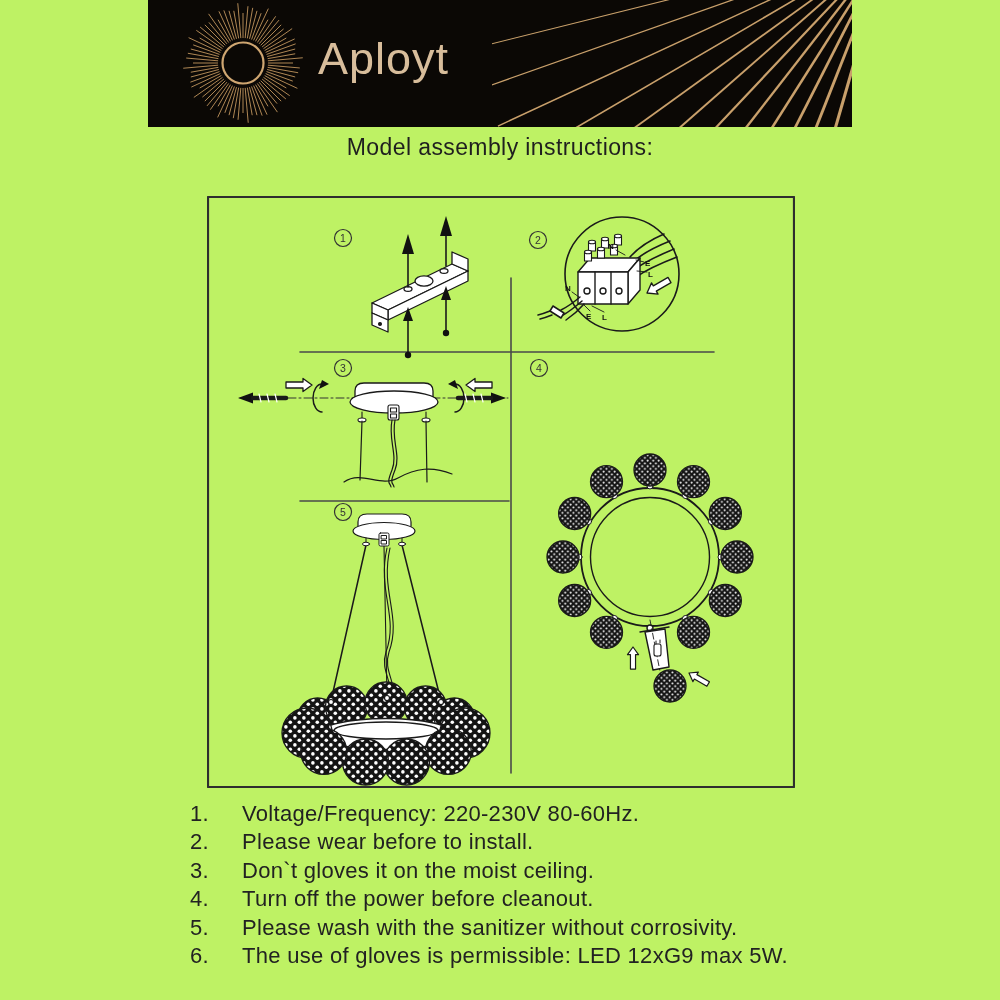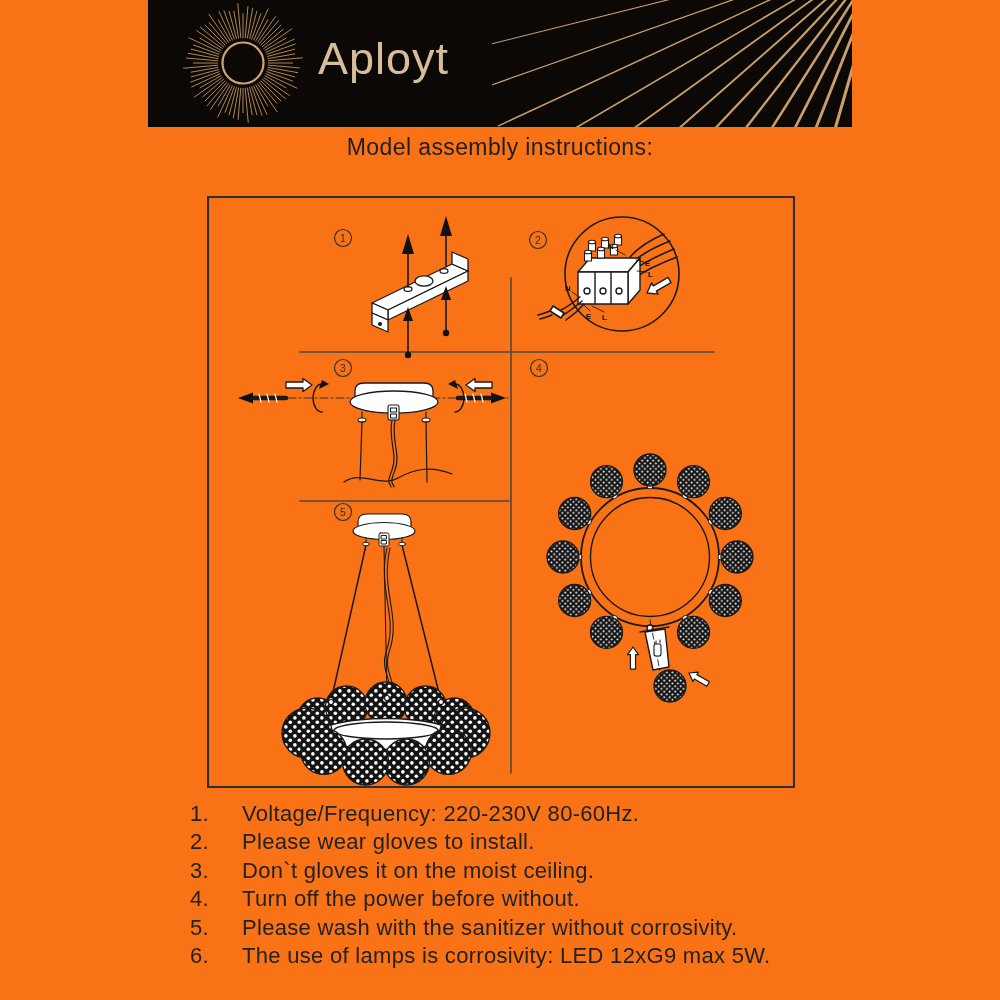--- a/index.html
+++ b/index.html
@@ -1,16 +1,16 @@
 <!DOCTYPE html>
 <html><head>
 <meta charset="utf-8">
 <style>
   html,body{margin:0;padding:0;background:#ffffff;}
-  .page{position:relative;width:1000px;height:1000px;background:#f97316;overflow:hidden;
+  .page{position:relative;width:1000px;height:1000px;background:#bef264;overflow:hidden;
         font-family:"Liberation Sans",sans-serif;color:#1d1d1d;}
   
   .banner{position:absolute;left:148px;top:0;width:704px;height:127px;background:#0b0805;overflow:hidden;}
   .banner svg{position:absolute;}
   .brand{position:absolute;left:170px;top:33px;font-size:45px;font-weight:300;
          letter-spacing:1px;color:#d8bd9b;font-family:"Liberation Sans",sans-serif;}
   
   .title-line{position:absolute;left:0;width:1000px;text-align:center;
               font-size:23px;letter-spacing:.4px;color:#1f1f1f;}
   .t1{top:134px;} .t2{top:164px;}
@@ -379,33 +379,33 @@
   </svg>
   </div>
 
   <ol class="instructions">
     <li>
         <span class="num">1.</span>
         <span>Voltage/Frequency: 220-230V 80-60Hz.</span>
       </li>
     <li>
         <span class="num">2.</span>
-        <span>Please wear gloves to install.</span>
+        <span>Please wear before to install.</span>
       </li>
     <li>
         <span class="num">3.</span>
         <span>Don`t gloves it on the moist ceiling.</span>
       </li>
     <li>
         <span class="num">4.</span>
-        <span>Turn off the power before without.</span>
+        <span>Turn off the power before cleanout.</span>
       </li>
     <li>
         <span class="num">5.</span>
         <span>Please wash with the sanitizer without corrosivity.</span>
       </li>
     <li>
         <span class="num">6.</span>
-        <span>The use of lamps is corrosivity: LED 12xG9 max 5W.</span>
+        <span>The use of gloves is permissible: LED 12xG9 max 5W.</span>
       </li>
   </ol>
 
 </div>
 
 </body></html>

